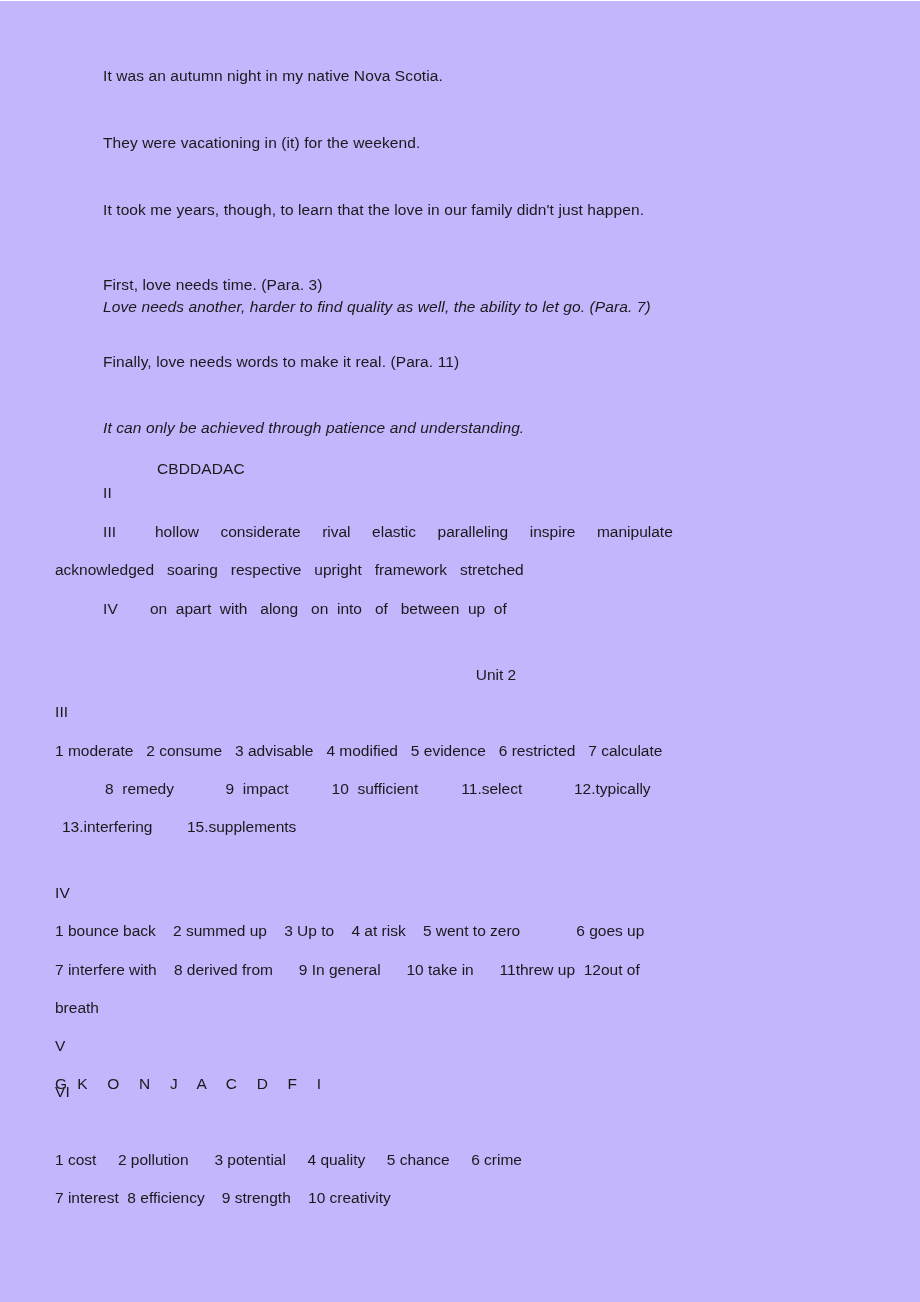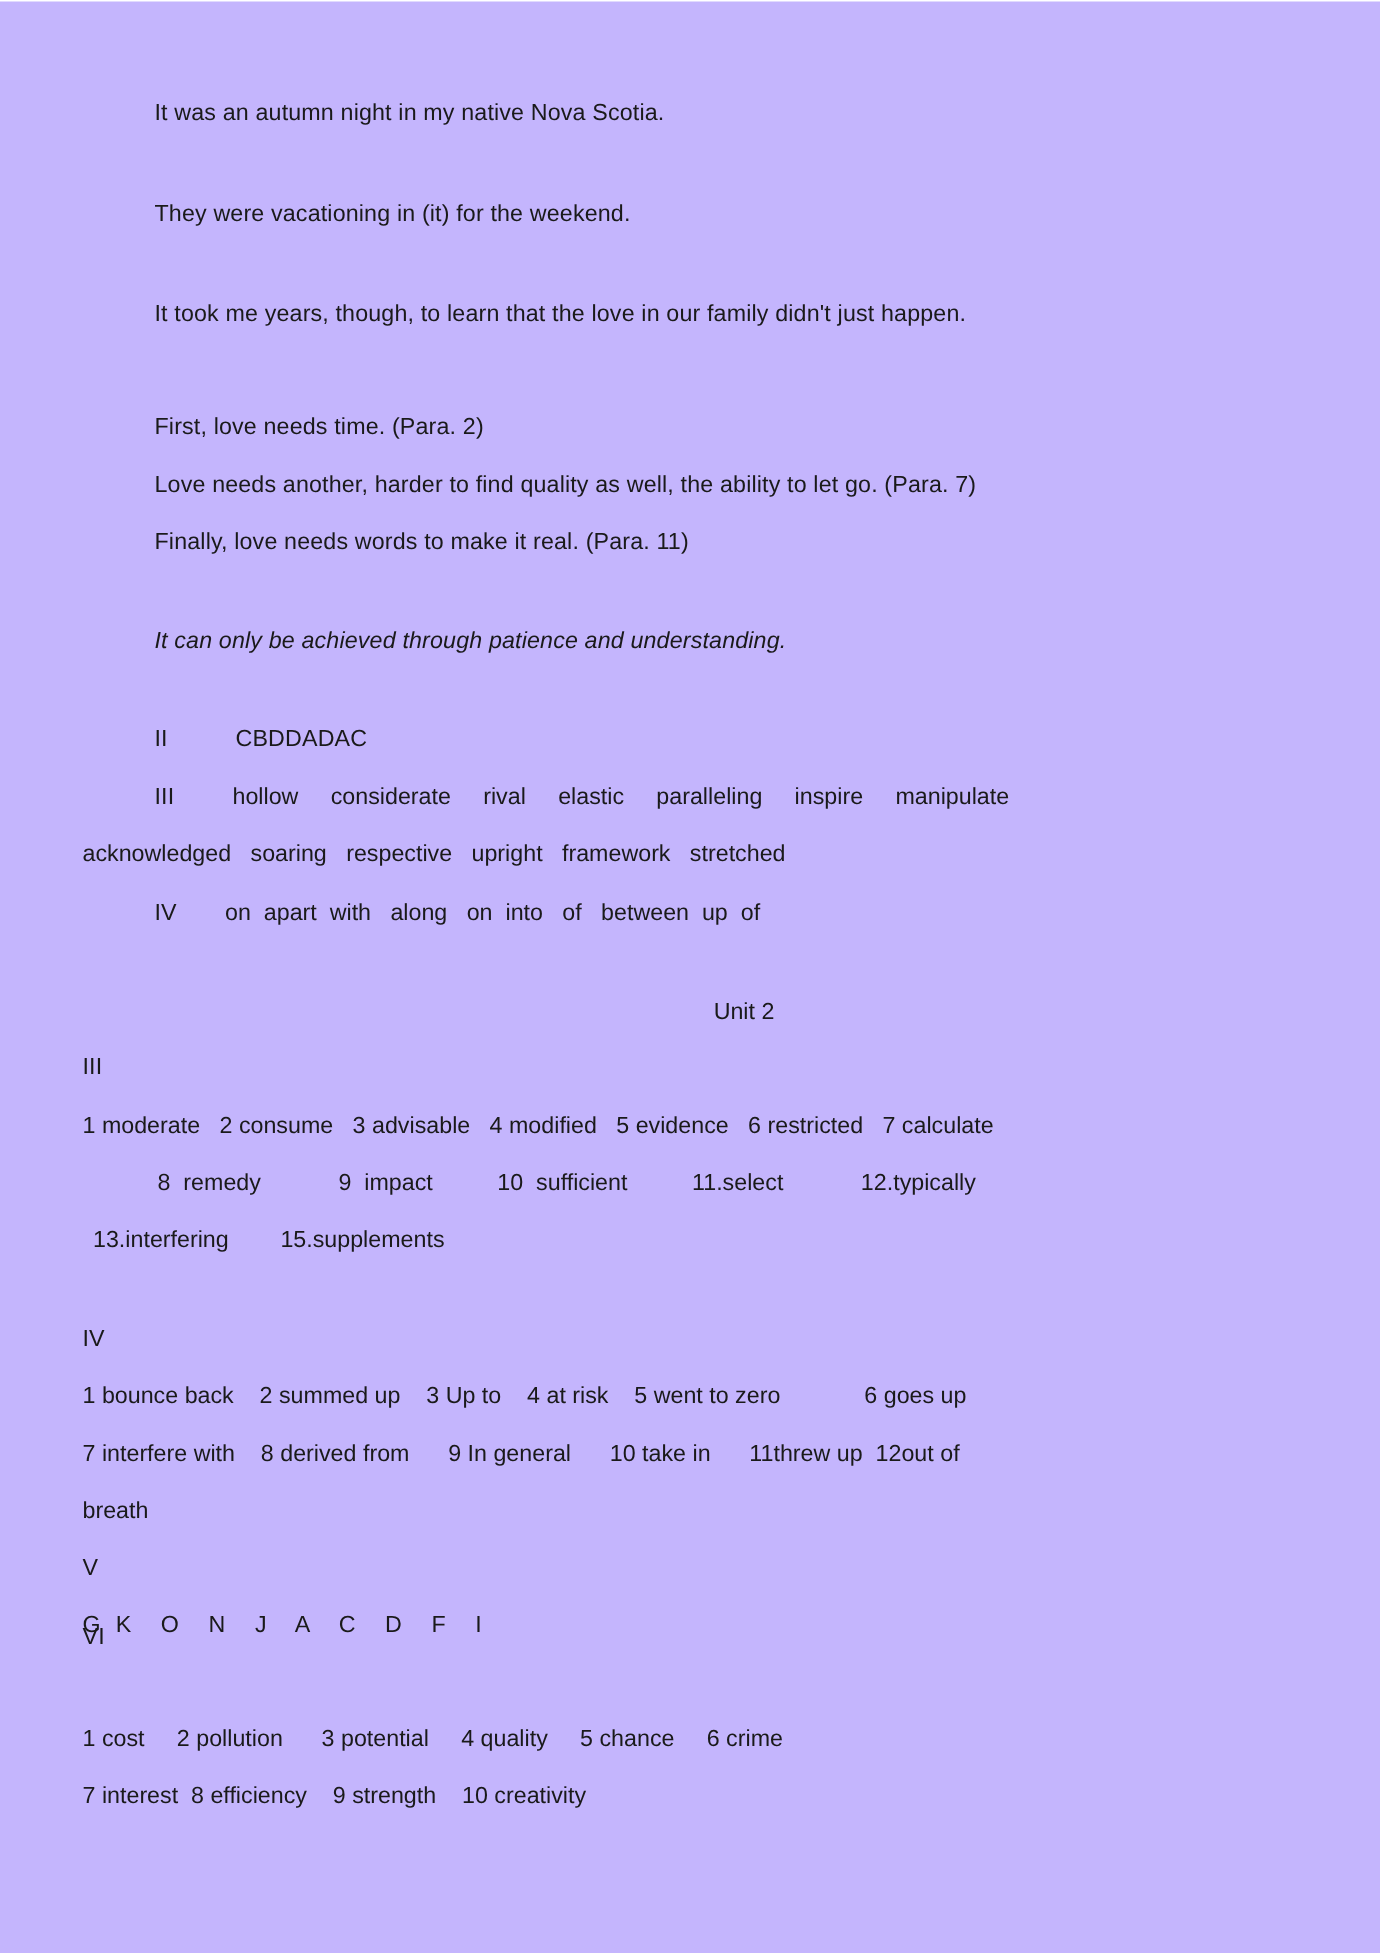--- a/index.html
+++ b/index.html
@@ -65,30 +65,30 @@
 
 <div class="page">
   <div class="doc-body">
 
     <div class="line indent-para" style="top:67px;">It was an autumn night in my native Nova Scotia.</div>
 
     <div class="line indent-para" style="top:134px;">They were vacationing in (it) for the weekend.</div>
 
     <div class="line indent-para" style="top:201px;">It took me years, though, to learn that the love in our family didn't just happen.</div>
 
-    <div class="line indent-para" style="top:276px;">First, love needs time. (Para. 2)</div>
+    <div class="line indent-para" style="top:276px;">First, love needs time. (Para. 3)</div>
 
-    <div class="line indent-para" style="top:315px;">Love needs another, harder to find quality as well, the ability to let go. (Para. 7)</div>
+    <div class="line indent-para" style="top:298px;font-style:italic;">Love needs another, harder to find quality as well, the ability to let go. (Para. 7)</div>
 
     <div class="line indent-para" style="top:353px;">Finally, love needs words to make it real. (Para. 11)</div>
 
     <div class="line indent-para" style="top:419px;font-style:italic;">It can only be achieved through patience and understanding.</div>
 
     <div class="line indent-para" style="top:484px;">II</div>
-    <div class="line" style="top:484px; left:157px;">CBDDADAC</div>
+    <div class="line" style="top:460px; left:157px;">CBDDADAC</div>
 
     <div class="line indent-para" style="top:523px;">III</div>
     <div class="run" style="top:523px; left:155px;">hollow     considerate     rival     elastic     paralleling     inspire     manipulate</div>
     <div class="run margin-left" style="top:561px;">acknowledged   soaring   respective   upright   framework   stretched</div>
 
     <div class="line indent-para" style="top:600px;">IV</div>
     <div class="run" style="top:600px; left:150px;">on  apart  with   along   on  into   of   between  up  of</div>
 
     <div class="centered" style="top:666px;">Unit 2</div>
 

